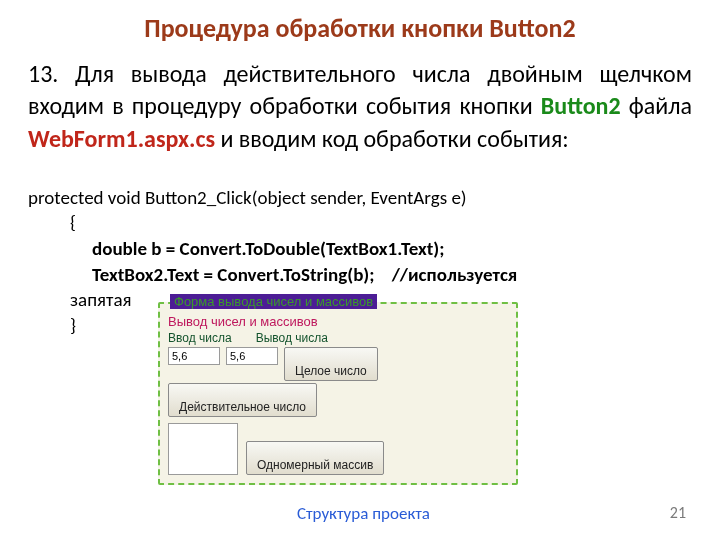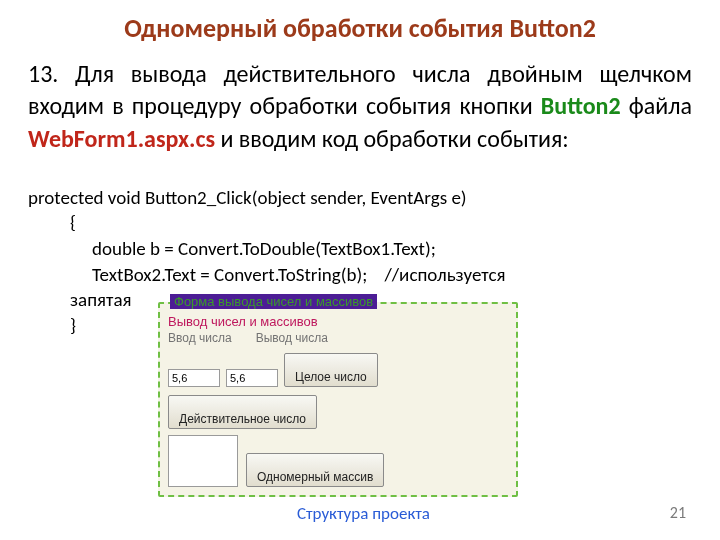--- a/index.html
+++ b/index.html
@@ -29,21 +29,21 @@
   .para .num { }
   .hl-green { color: #1a8a1a; font-weight: bold; }
   .hl-red   { color: #c0261a; font-weight: bold; }
   .code {
     font-size: 19px;
     line-height: 1.35;
     font-family: Calibri, Arial, sans-serif;
     white-space: pre;
   }
   .code .ind1 { padding-left: 42px; display:inline-block; }
-  .code .ind2 { padding-left: 64px; display:inline-block; }
+  .code .ind2 { padding-left: 64px; display:inline-block;font-weight:bold; }
 
   
   .form-wrap {
     position: absolute;
     left: 158px;
     top: 302px;
     width: 360px;
   }
   .fieldset {
     border: 2px dashed #6fbf44;
@@ -56,23 +56,23 @@
   }
   .legend {
     position: absolute;
     top: -10px;
     left: 10px;
     background: #4c1d95;
     padding: 0 4px;
     color: #3a9a2a;
     font-size: 13px;
   }
-  .f-row { display: flex; align-items: flex-end; gap: 6px; margin-top: 8px; }
+  .f-row { display: flex; align-items: flex-start; gap: 6px; margin-top: 2px; }
   .f-title { color: #be185d; font-size: 13px; margin-top: 4px; }
-  .f-lbls { display:flex; gap: 24px; color:#737373; font-size:12px; margin-top:2px;}
+  .f-lbls { display:flex; gap: 24px; color:#14532d; font-size:12px; margin-top:2px;}
   .txtbox {
     width: 52px; height: 18px;
     border: 1px solid #9a9a9a;
     background:#fff;
     font-size: 11px;
     padding: 1px 3px;
   }
   .txtbox.ro { background:#fff; }
   .winbtn {
     height: 34px;
@@ -104,21 +104,21 @@
     position:absolute;
     bottom: 18px;
     right: 34px;
     color:#7a7a7a;
     font-size: 16px;
   }
 </style>
 </head>
 <body>
 
-<div class="title">Одномерный обработки события Button2</div>
+<div class="title">Процедура обработки кнопки Button2</div>
 
 <div class="para">
   <span class="num">13.</span><span> Для вывода действительного числа двойным щелчком входим в процедуру обработки события кнопки </span><span class="hl-green">Button2</span><span> файла </span><span class="hl-red">WebForm1.aspx.cs</span><span> и вводим код обработки события:</span>
 </div>
 
 <div class="code">
 <span>protected void Button2_Click(object sender, EventArgs e)</span>
 <span class="ind1">{</span>
 <span class="ind2">double b = Convert.ToDouble(TextBox1.Text);</span>
 <span class="ind2">TextBox2.Text = Convert.ToString(b);    //используется</span>

